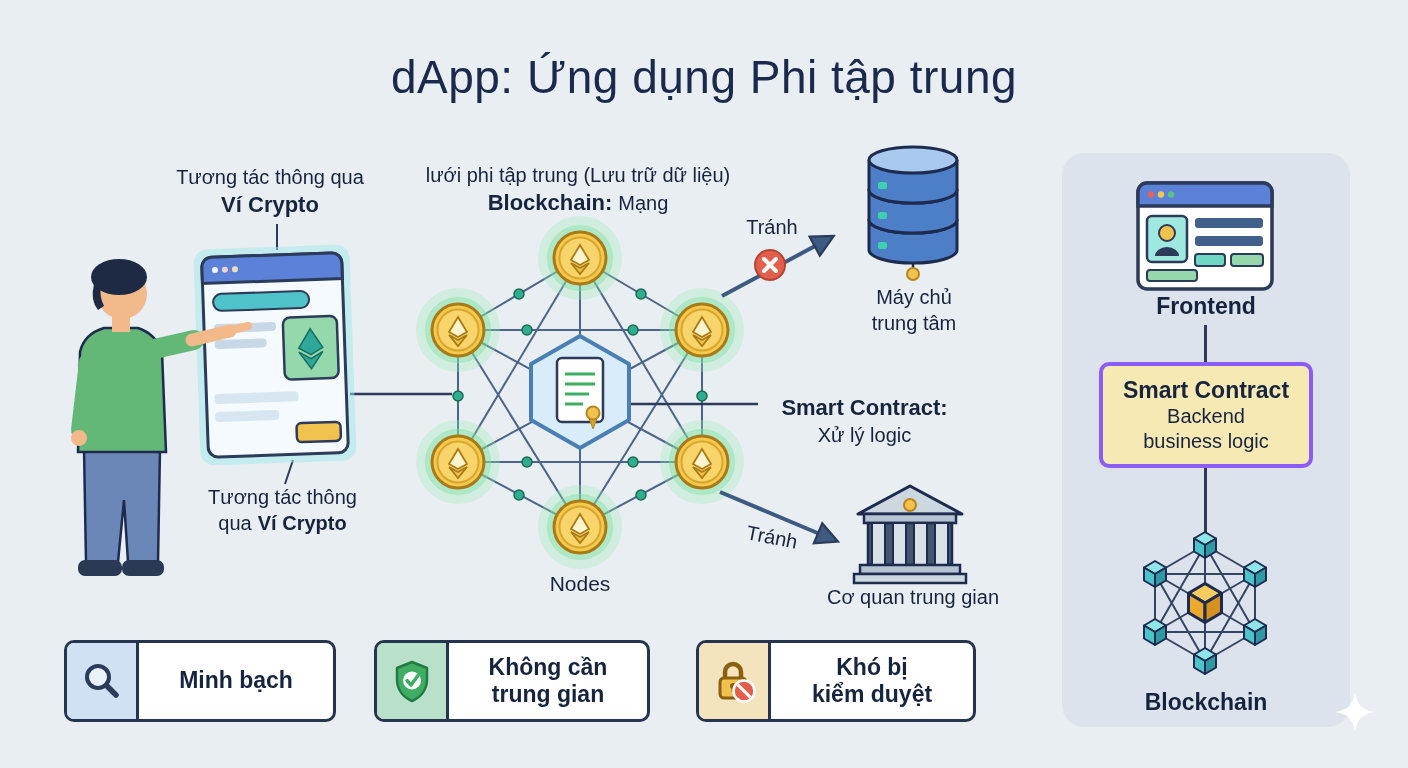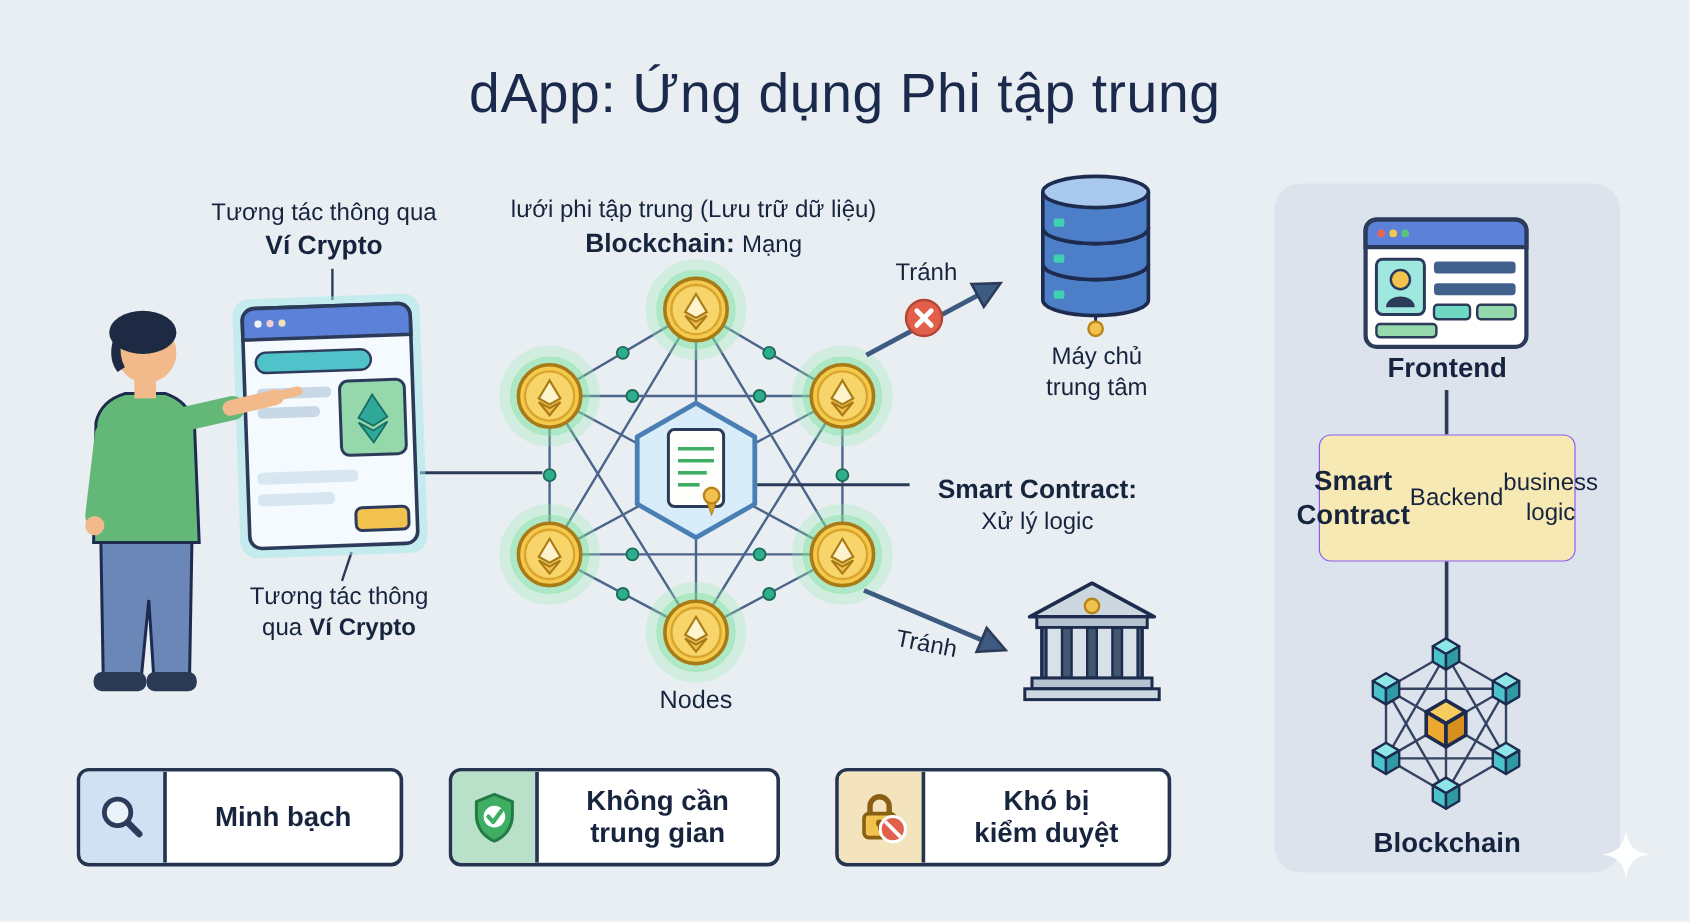--- a/index.html
+++ b/index.html
@@ -15,22 +15,22 @@
   .gapL{margin-left:6px}
   .rot{transform:rotate(11deg)}
   
   .panel{position:absolute;left:1062px;top:153px;width:288px;height:574px;
          background:#dde3ec;border-radius:22px}
   .panel .abs{position:absolute}
   .panel .plabel{position:absolute;left:0;width:100%;text-align:center;
                  font-size:23px;font-weight:700;color:#15233f}
   .vline{position:absolute;left:142px;width:3px;background:#2c3b5a}
   .contract-box{position:absolute;left:37px;top:209px;width:214px;height:106px;
-                background:#f6e9b4;border:1px solid #8b5cf6;border-radius:10px;
-                display:flex;flex-direction:row;align-items:center;justify-content:center;
+                background:#f6e9b4;border:4px solid #8b5cf6;border-radius:10px;
+                display:flex;flex-direction:column;align-items:center;justify-content:center;
                 line-height:1.25;text-align:center}
   .contract-box .t{font-size:23px;font-weight:700}
   .contract-box .d{font-size:20px;font-weight:500}
   
   .badge{position:absolute;top:640px;height:82px;background:#fff;border:3px solid #26354f;
          border-radius:10px;display:flex;overflow:hidden}
   .badge-icon{width:72px;flex:0 0 72px;border-right:3px solid #26354f;
               display:flex;align-items:center;justify-content:center}
   .ic-blue{background:#cfe1f2}.ic-green{background:#b9e0c8}.ic-tan{background:#f3e4bd}
   .badge-text{flex:1;display:flex;flex-direction:column;align-items:center;justify-content:center;
@@ -219,20 +219,21 @@
 
   <div class="lbl" style="left:742px;top:214px;width:60px">Tránh</div>
 
   <div class="lbl" style="left:858px;top:284px;width:112px">
     <div><span>Máy chủ</span></div>
     <div><span>trung tâm</span></div>
   </div>
 
   <div class="lbl rot" style="left:740px;top:524px;width:64px">Tránh</div>
 
+  <div class="lbl" style="left:803px;top:584px;width:220px">Cơ quan trung gian</div>
 
   <div class="panel">
 
     <svg class="abs" style="left:73px;top:27px" width="140" height="112" viewBox="0 0 140 112">
       <rect x="3" y="3" width="134" height="106" rx="9" fill="#ffffff" stroke="#2c3b5a" stroke-width="3.5"></rect>
       <path d="M3 12 a9 9 0 0 1 9 -9 h116 a9 9 0 0 1 9 9 v14 h-134 z" fill="#5b82d8" stroke="#2c3b5a" stroke-width="3.5"></path>
       <circle cx="16" cy="14.5" r="3.2" fill="#e8645a"></circle>
       <circle cx="26" cy="14.5" r="3.2" fill="#f2c94c"></circle>
       <circle cx="36" cy="14.5" r="3.2" fill="#58c47e"></circle>
       <rect x="12" y="36" width="40" height="46" rx="5" fill="#9fe8e0" stroke="#2c3b5a" stroke-width="2.5"></rect>

